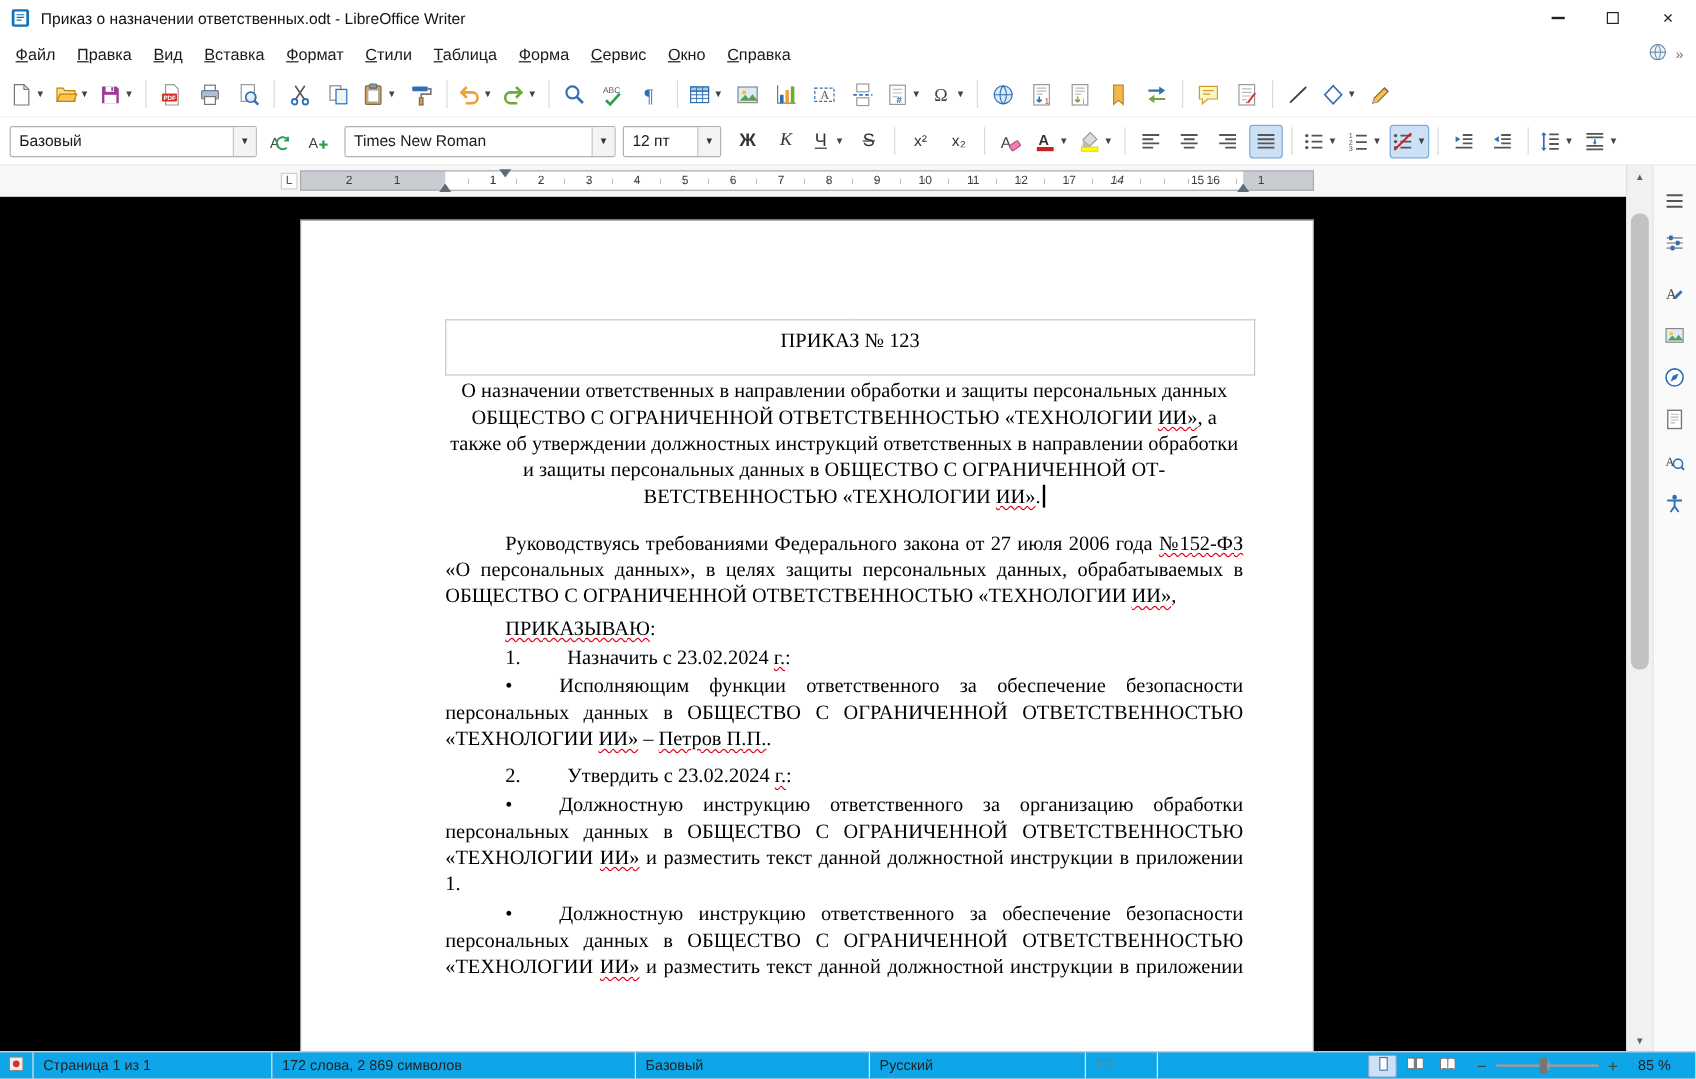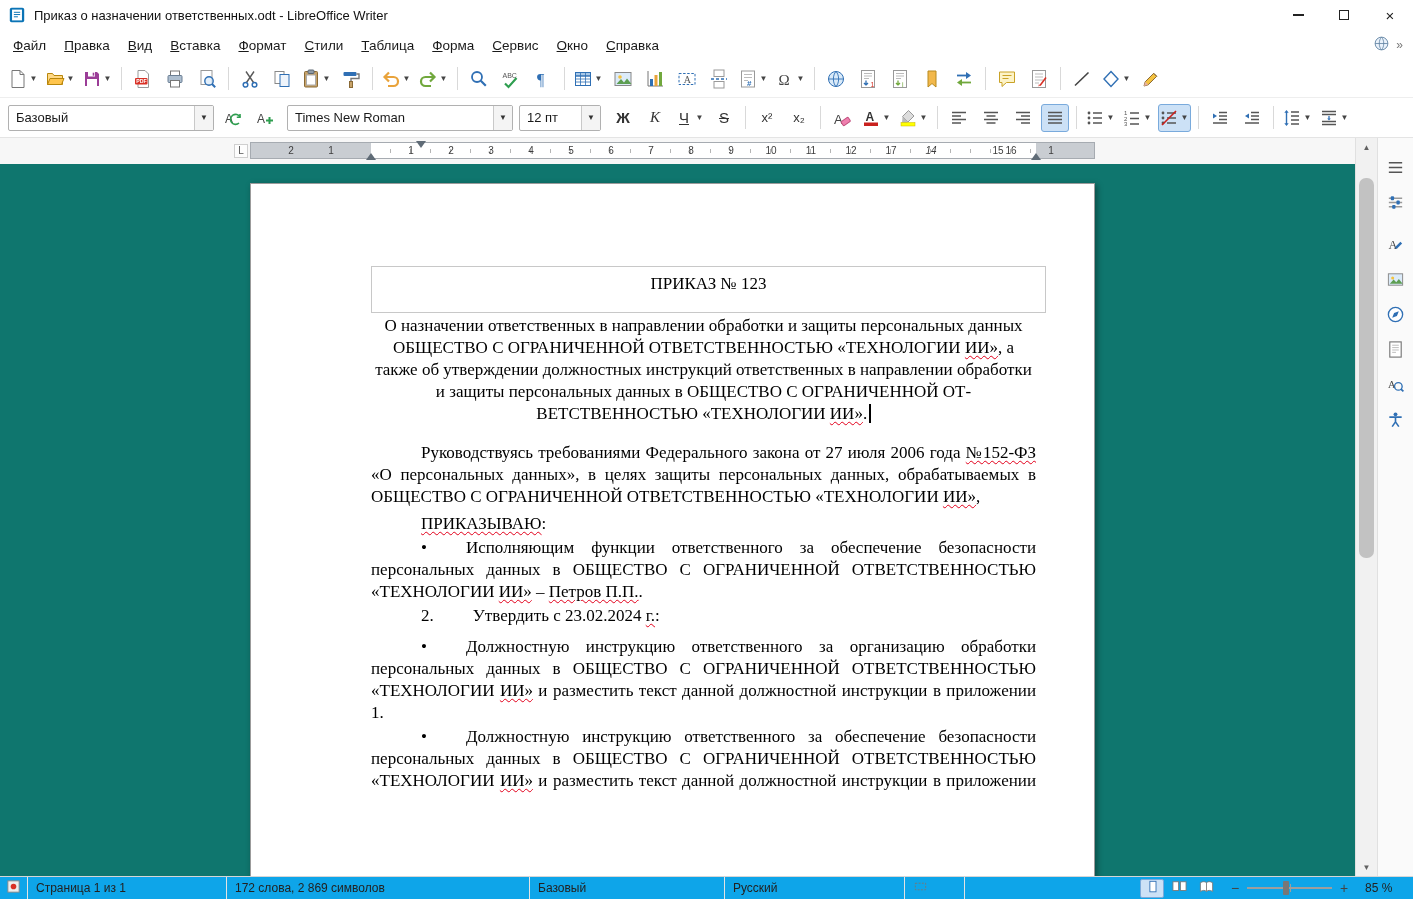--- a/index.html
+++ b/index.html
@@ -57,21 +57,21 @@
   .ruler{position:absolute;left:250px;top:4px;width:845px;height:17px;background:#c9cdd2;border:1px solid #a6abb1}
   .ruler-inner{position:absolute;left:120px;width:665px;top:0;height:100%;background:#fff;
     background-image:repeating-linear-gradient(90deg,transparent 0 19px,#b5b5b5 19px 20px);
     background-size:100% 4px;background-position:0 6px;background-repeat:no-repeat}
   .rnum{position:absolute;top:2px;transform:translateX(-50%);font-size:10px;color:#3c3c3c}
   .rmark{position:absolute;width:0;height:0}
   .mark-left{left:115px;bottom:-2px;border-left:5px solid transparent;border-right:5px solid transparent;border-bottom:7px solid #5f6b76}
   .mark-first{left:165px;top:-2px;border-left:5px solid transparent;border-right:5px solid transparent;border-top:7px solid #5f6b76}
   .mark-right{left:780px;bottom:-2px;border-left:5px solid transparent;border-right:5px solid transparent;border-bottom:7px solid #5f6b76}
 
-  .viewport{flex:1;background:#0f766e;position:relative;overflow:hidden}
+  .viewport{flex:1;background:#000000;position:relative;overflow:hidden}
   .page{position:absolute;left:250px;top:19px;width:845px;height:1200px;background:#fff;box-shadow:2px 2px 6px rgba(0,0,0,.38);border:1px solid #9b9b9b}
   .page-content{position:absolute;left:120px;right:58px;top:82px;font-family:"Liberation Serif",serif;font-size:17px;line-height:22px;color:#000}
 
   .doc-table{width:101.5%;border-collapse:collapse;table-layout:fixed}
   .doc-table td{border:1px solid #c8c8c8;vertical-align:top}
   .tbl-title{text-align:center;padding:6px 0 17px 0}
   .tbl-date{width:340px;padding:1px 8px;height:23px}
   .tbl-city{text-align:right;padding:1px 8px}
 
   .para{margin-top:2px}
@@ -686,20 +686,21 @@
               <tbody>
                   <tr data-name="table-row">
                 <td class="tbl-title" colspan="2" data-name="table-cell-order-title">ПРИКАЗ № 123</td>
               </tr>
             </tbody>
               </table>
             <div id="doc-paras">
                 <div class="para center" data-name="paragraph">О назначении ответственных в направлении обработки и защиты персональных данных ОБЩЕСТВО С ОГРАНИЧЕННОЙ ОТВЕТСТВЕННОСТЬЮ «ТЕХНОЛОГИИ <span class="sp" data-name="spellcheck-underline">ИИ»</span>, а также об утверждении должностных инструкций ответственных в направлении обработки и защиты персональных данных в ОБЩЕСТВО С ОГРАНИЧЕННОЙ ОТ­ВЕТСТВЕННОСТЬЮ «ТЕХНОЛОГИИ <span class="sp" data-name="spellcheck-underline">ИИ»</span>.<span class="caret" data-name="text-cursor"></span></div>
                 <div class="para just ind" data-name="paragraph">Руководствуясь требованиями Федерального закона от 27 июля 2006 года <span class="sp" data-name="spellcheck-underline">№152-ФЗ</span> «О персональных данных», в целях защиты персональных данных, обрабатываемых в ОБЩЕСТВО С ОГРАНИЧЕННОЙ ОТВЕТСТВЕННОСТЬЮ «ТЕХНОЛОГИИ <span class="sp" data-name="spellcheck-underline">ИИ»</span>,</div>
                 <div class="para ind" data-name="paragraph"><span class="sp" data-name="spellcheck-underline">ПРИКАЗЫВАЮ</span>:</div>
+                <div class="para li" data-name="paragraph"><span class="marker" data-name="list-marker">1.</span><span class="tabgap" data-name="list-tab-gap"></span>Назначить с 23.02.2024 <span class="sp" data-name="spellcheck-underline">г.</span>:</div>
                 <div class="para li just" data-name="paragraph"><span class="marker" data-name="list-marker">•</span><span class="tabgap" data-name="list-tab-gap"></span>Исполняющим функции ответственного за обеспечение безопасности персональных данных в ОБЩЕСТВО С ОГРАНИЧЕННОЙ ОТВЕТСТВЕННОСТЬЮ «ТЕХНОЛОГИИ <span class="sp" data-name="spellcheck-underline">ИИ»</span>  –  <span class="sp" data-name="spellcheck-underline">Петров П.П.</span>.</div>
                 <div class="para li" data-name="paragraph"><span class="marker" data-name="list-marker">2.</span><span class="tabgap" data-name="list-tab-gap"></span>Утвердить с 23.02.2024 <span class="sp" data-name="spellcheck-underline">г.</span>:</div>
                 <div class="para li just" data-name="paragraph"><span class="marker" data-name="list-marker">•</span><span class="tabgap" data-name="list-tab-gap"></span>Должностную инструкцию ответственного за организацию обработки персональных данных в ОБЩЕСТВО С ОГРАНИЧЕННОЙ ОТВЕТСТВЕННОСТЬЮ «ТЕХНОЛОГИИ <span class="sp" data-name="spellcheck-underline">ИИ»</span> и разместить текст данной должностной инструкции в приложении 1.</div>
                 <div class="para li just cutoff" data-name="paragraph"><span class="marker" data-name="list-marker">•</span><span class="tabgap" data-name="list-tab-gap"></span>Должностную инструкцию ответственного за обеспечение безопасности персональных данных в ОБЩЕСТВО С ОГРАНИЧЕННОЙ ОТВЕТСТВЕННОСТЬЮ «ТЕХНОЛОГИИ <span class="sp" data-name="spellcheck-underline">ИИ»</span> и разместить текст данной должностной инструкции в приложении</div>
               </div>
           </div>
         </div>
       </div>
     </div>
 

